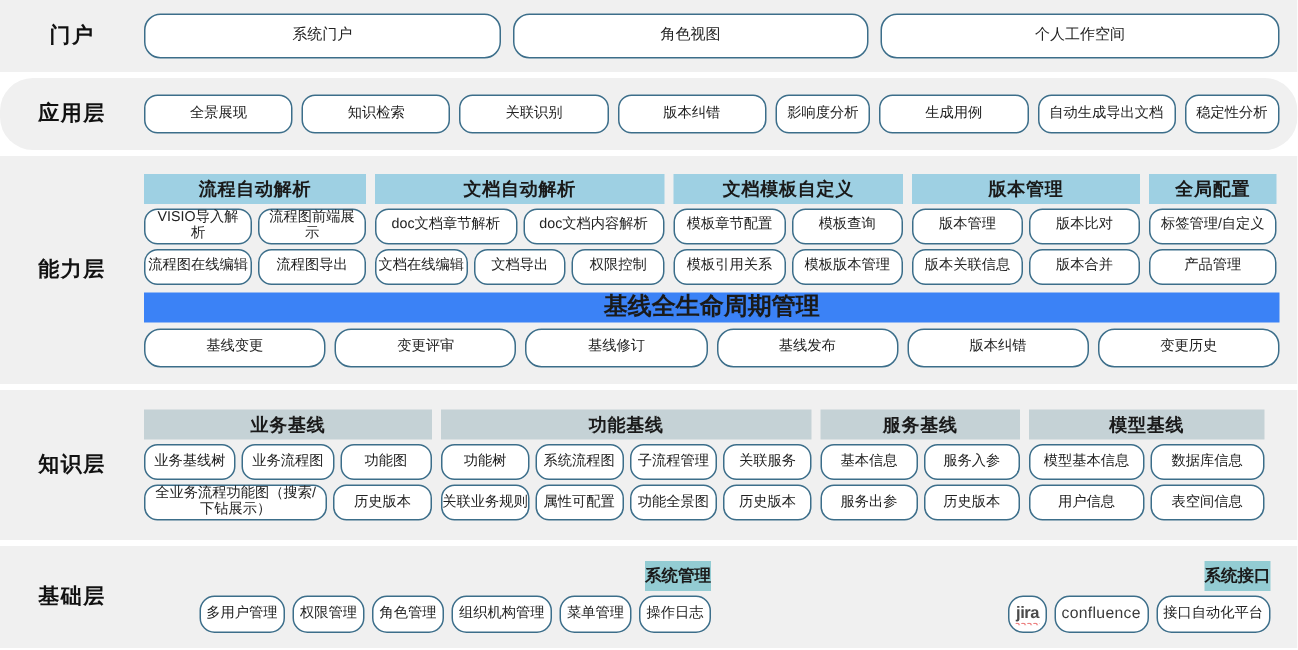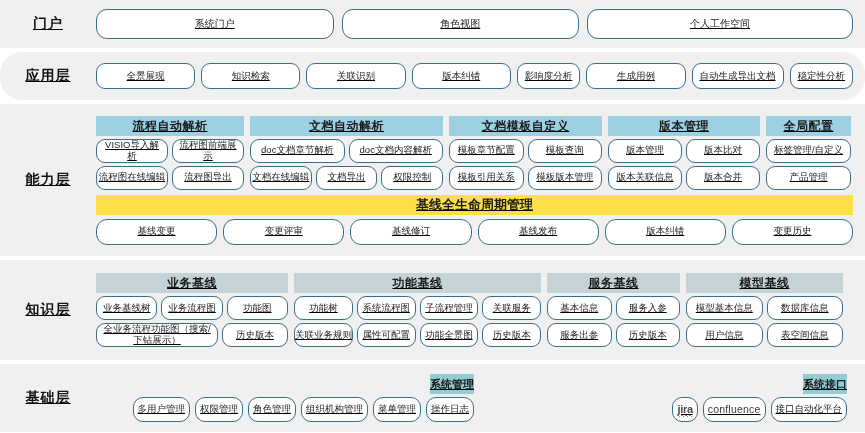--- a/index.html
+++ b/index.html
@@ -2,21 +2,21 @@
 <html><head>
 <meta charset="utf-8">
 <style>
   * { box-sizing: border-box; margin: 0; padding: 0; }
   html, body {
     width: 865px; height: 433px;
     background: #ffffff;
     font-family: "Liberation Sans", "DejaVu Sans", sans-serif;
     overflow: hidden;
   }
-  #arch { width: 865px; height: 433px; display: flex; flex-direction: column; background:#fff;text-decoration:underline; }
+  #arch { width: 865px; height: 433px; display: flex; flex-direction: column; background:#fff; }
 
   .layer-row {
     background: #f0f0f0;
     display: flex;
     align-items: center;
     flex: none;
   }
   .layer-row + .layer-row { margin-top: 4px; }
 
   .layer-label {
@@ -74,23 +74,23 @@
     height: 20px;
     line-height: 20px;
     letter-spacing: .5px;
   }
   .grp-head.gray { background: #c5d2d6; }
   .grp-rowline { display: flex; gap: 4px; }
   .grp-rowline .pill { height: 24px; flex: 1 1 0; min-width: 0; }
 
   .baseline-block { margin-top: 5px; }
   .baseline-head {
-    background: #fde047;
-    text-align: center;
-    font-size: 13px;
+    background: #3b82f6;
+    text-align: center;
+    font-size: 16px;
     font-weight: bold;
     height: 20px;
     line-height: 20px;
     color: #1a1a1a;
   }
   .baseline-items { display: flex; gap: 6px; margin-top: 4px; }
   .baseline-items .pill { flex: 1 1 0; height: 26px; border-radius: 11px; }
 
   
   .row-know { height: 100px; }

